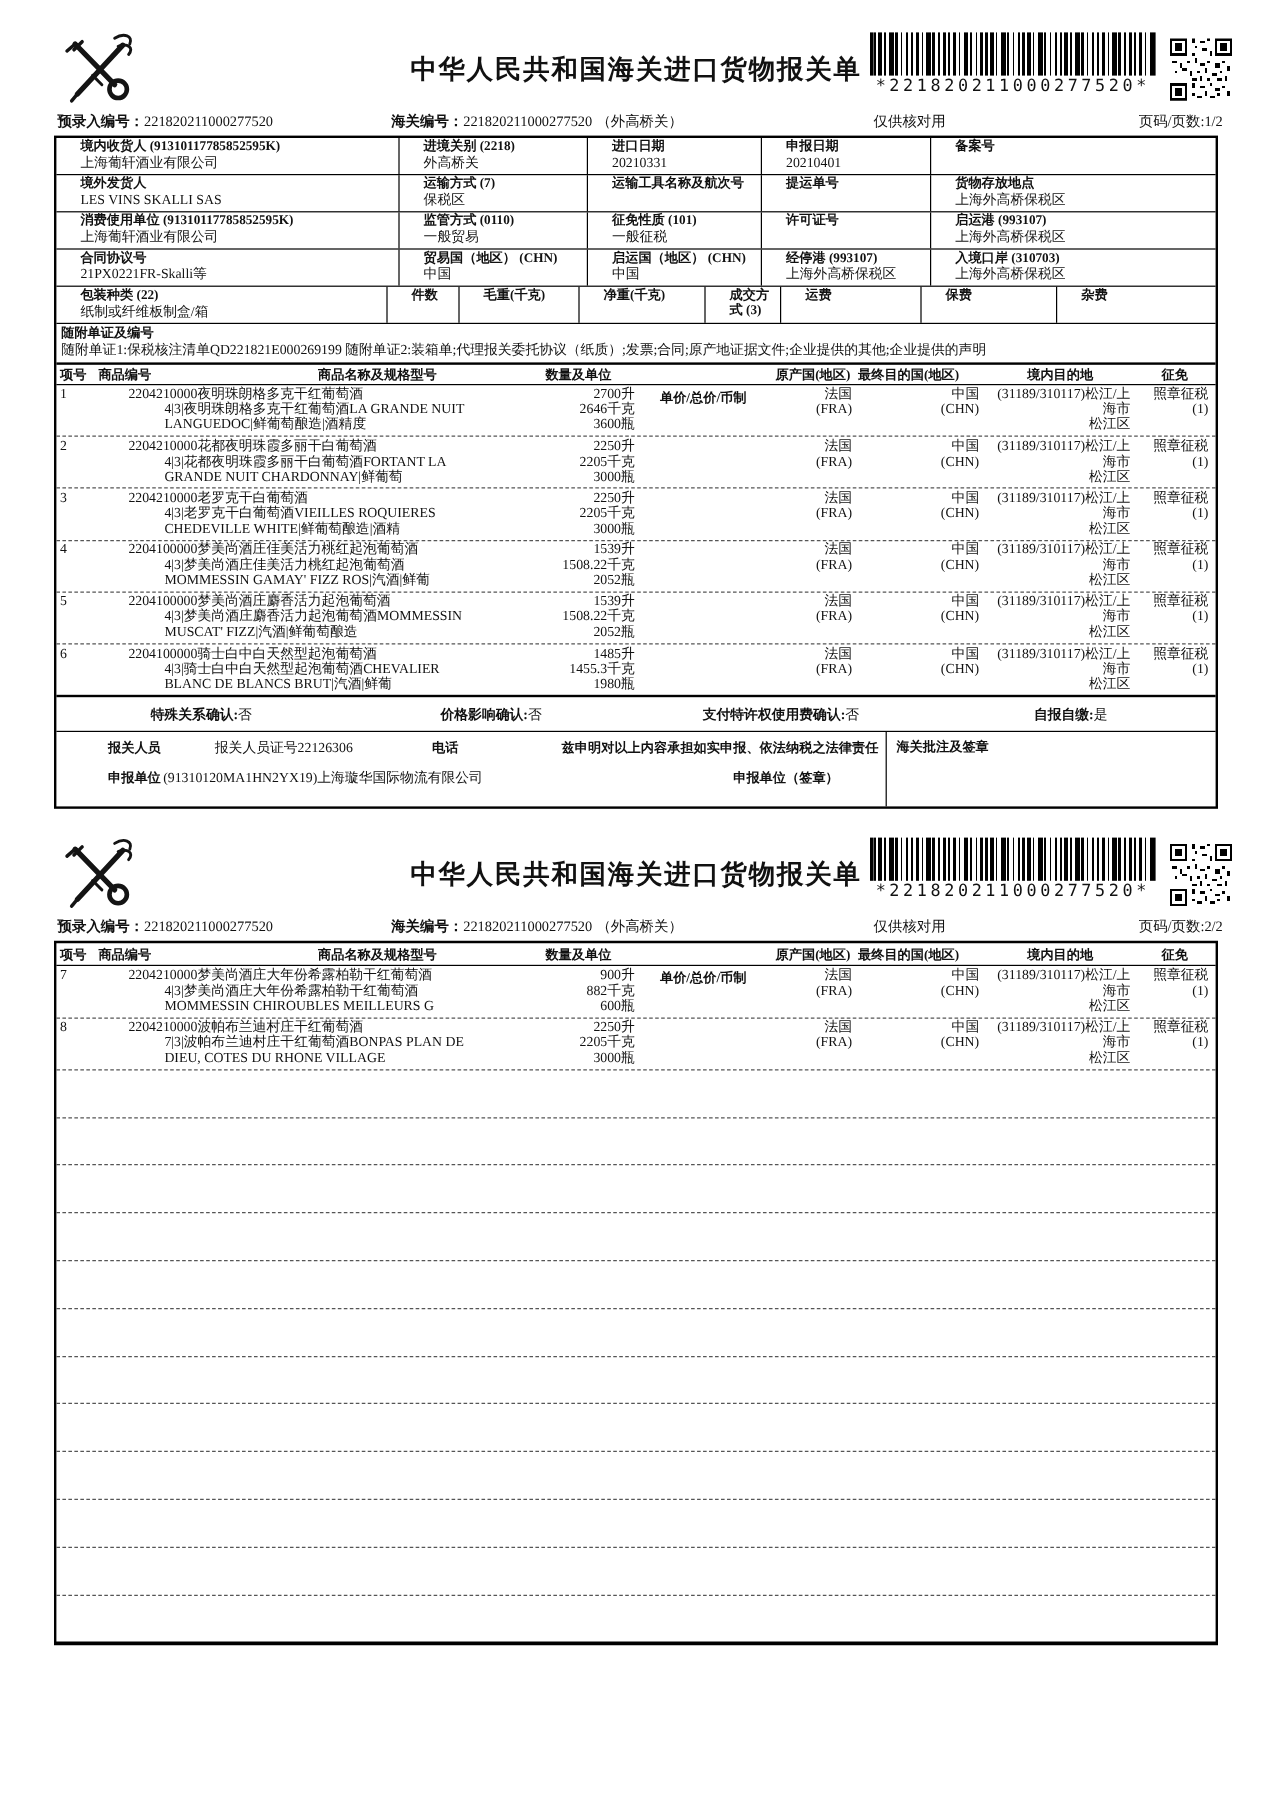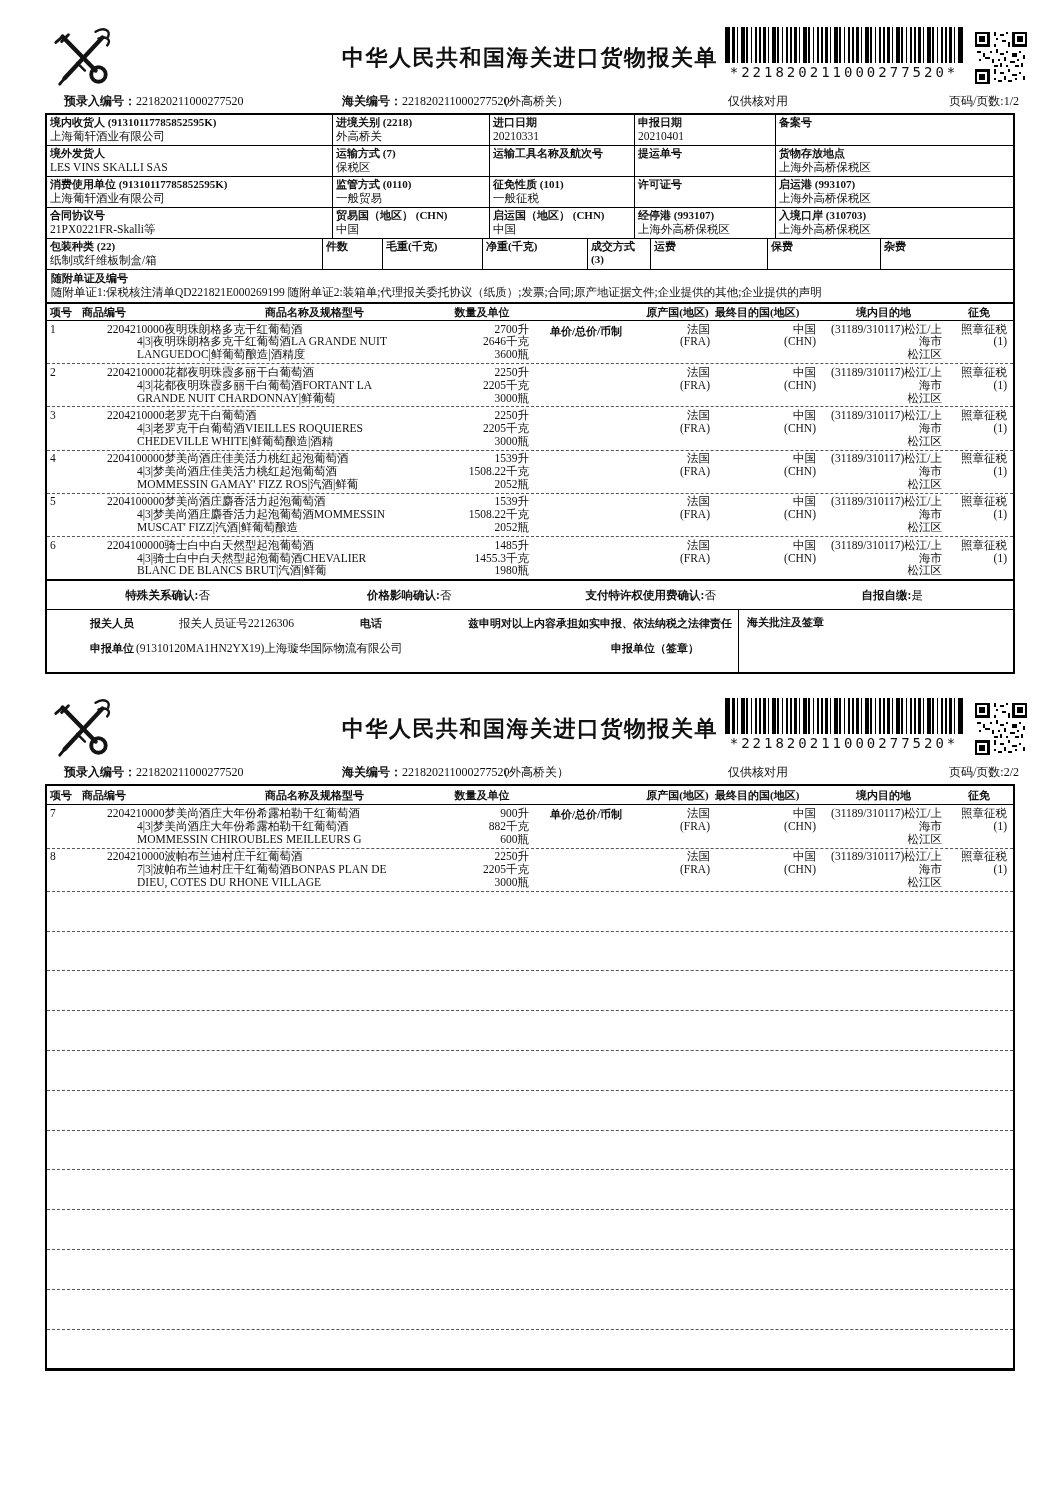--- a/index.html
+++ b/index.html
@@ -36,29 +36,29 @@
   }
   .qr { position:absolute; right:-12px; top:7px; width:52px; height:52px; }
 
   
   .meta-line { position:relative; height:20px; font-size:12px; }
   .meta-line .m-pre { position:absolute; left:3px; }
   .meta-line .m-cus { position:absolute; left:281px; }
   .meta-line .m-off { position:absolute; left:452px; }
   .meta-line .m-chk { position:absolute; left:683px; }
   .meta-line .m-pg  { position:absolute; right:-4px; }
-  .mlabel { font-weight:bold;margin-left:16px; }
+  .mlabel { font-weight:bold; }
 
   
   .doc-box { border:2.5px solid #000; }
 
   
   .form-row { display:flex; }
   .form-row + .form-row, .docs-row, .marks-row { border-top:1px solid #000; }
-  .fcell { padding:1px 4px 2px 3px; min-height:29px; }
+  .fcell { padding:1px 4px 2px 20px; min-height:29px; }
   .fcell + .fcell { border-left:1px solid #000; }
   .flabel { font-weight:bold; font-size:11px; line-height:13px; }
   .fvalue { font-size:11.5px; line-height:14px; }
   .fc0{flex:0 0 285px}.fc1{flex:0 0 157px}.fc2{flex:0 0 145px}.fc3{flex:0 0 141px}.fc4{flex:1}
   .fw0{flex:0 0 275px}.fw1{flex:0 0 60px}.fw2{flex:0 0 100px}.fw3{flex:0 0 105px}
   .fw4{flex:0 0 63px}.fw5{flex:0 0 117px}.fw6{flex:0 0 113px}.fw7{flex:1}
   .docs-row { padding:2px 4px 3px 4px; min-height:31px; }
   .docs-row .fvalue { line-height:14px; }
   .marks-row { padding:2px 4px; min-height:49px; }
 

